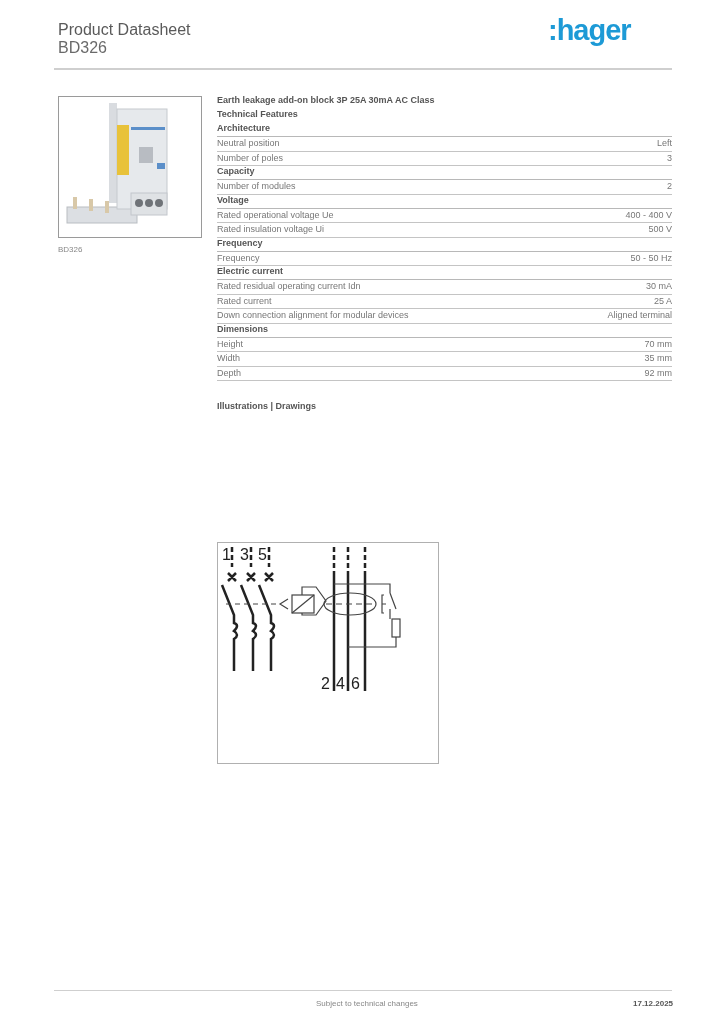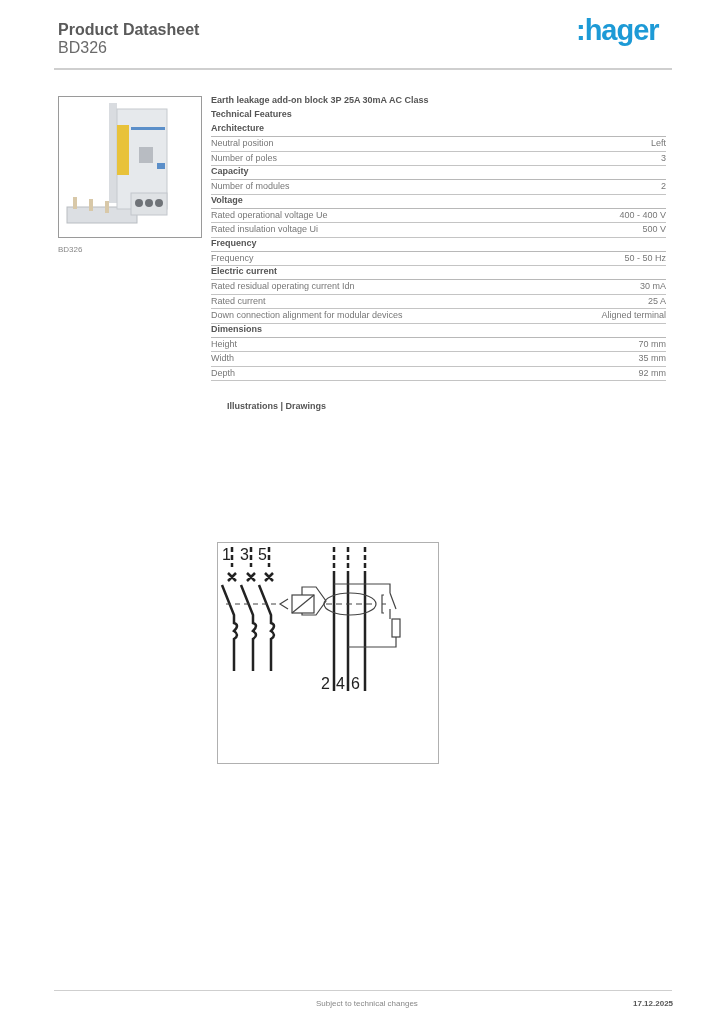--- a/index.html
+++ b/index.html
@@ -1,29 +1,29 @@
 <!DOCTYPE html>
 <html><head>
 <meta charset="utf-8">
 <style>
   html,body{margin:0;padding:0;background:#fff;}
   body{width:724px;height:1024px;position:relative;font-family:"Liberation Sans",sans-serif;color:#555;overflow:hidden;}
-  .hdr-title{position:absolute;left:58px;top:21px;font-size:16px;font-weight:bold;color:#5a5a5a;text-align:center;}
+  .hdr-title{position:absolute;left:58px;top:21px;font-size:16px;font-weight:normal;color:#5a5a5a;text-align:center;}
   .hdr-code{position:absolute;left:58px;top:39px;font-size:16px;color:#6a6a6a;}
-  .logo{position:absolute;left:576px;top:14px;font-size:29px;font-weight:bold;color:#1d9ad6;letter-spacing:-1px;}
+  .logo{position:absolute;left:548px;top:14px;font-size:29px;font-weight:bold;color:#1d9ad6;letter-spacing:-1px;}
   .hdr-rule{position:absolute;left:54px;top:68px;width:618px;height:2px;background:#cfcfcf;}
   .photo{position:absolute;left:58px;top:96px;width:144px;height:142px;border:1px solid #9a9a9a;box-sizing:border-box;background:#fff;}
   .photo-cap{position:absolute;left:58px;top:245px;font-size:8px;color:#888;}
-  .main{position:absolute;left:211px;top:95px;width:455px;}
+  .main{position:absolute;left:217px;top:95px;width:455px;}
   .prod-title{font-size:9px;font-weight:bold;color:#555;height:14px;}
   .tf{font-size:9px;font-weight:bold;color:#555;height:14px;}
   .group{margin-top:0;}
   .group-title{font-size:9px;font-weight:bold;color:#555;height:13px;border-bottom:1px solid #b8b8b8;}
   .row{display:flex;justify-content:space-between;font-size:9px;color:#777;height:13.5px;line-height:13.5px;border-bottom:1px solid #c4c4c4;gap:24px;}
-  .ill-title{font-size:9px;font-weight:bold;color:#555;margin-top:20px;margin-left:16px;}
+  .ill-title{font-size:9px;font-weight:bold;color:#555;margin-top:20px;}
   .drawing{position:absolute;left:217px;top:542px;width:222px;height:222px;border:1px solid #b0b0b0;box-sizing:border-box;}
   .ftr-rule{position:absolute;left:54px;top:990px;width:618px;height:1px;background:#cfcfcf;}
   .ftr-note{position:absolute;left:316px;top:999px;font-size:8px;color:#888;}
   .ftr-date{position:absolute;left:633px;top:999px;font-size:8px;color:#555;font-weight:bold;}
 </style>
 </head>
 <body>
 
 <div class="hdr-title">Product Datasheet</div>
 <div class="hdr-code">BD326</div>

